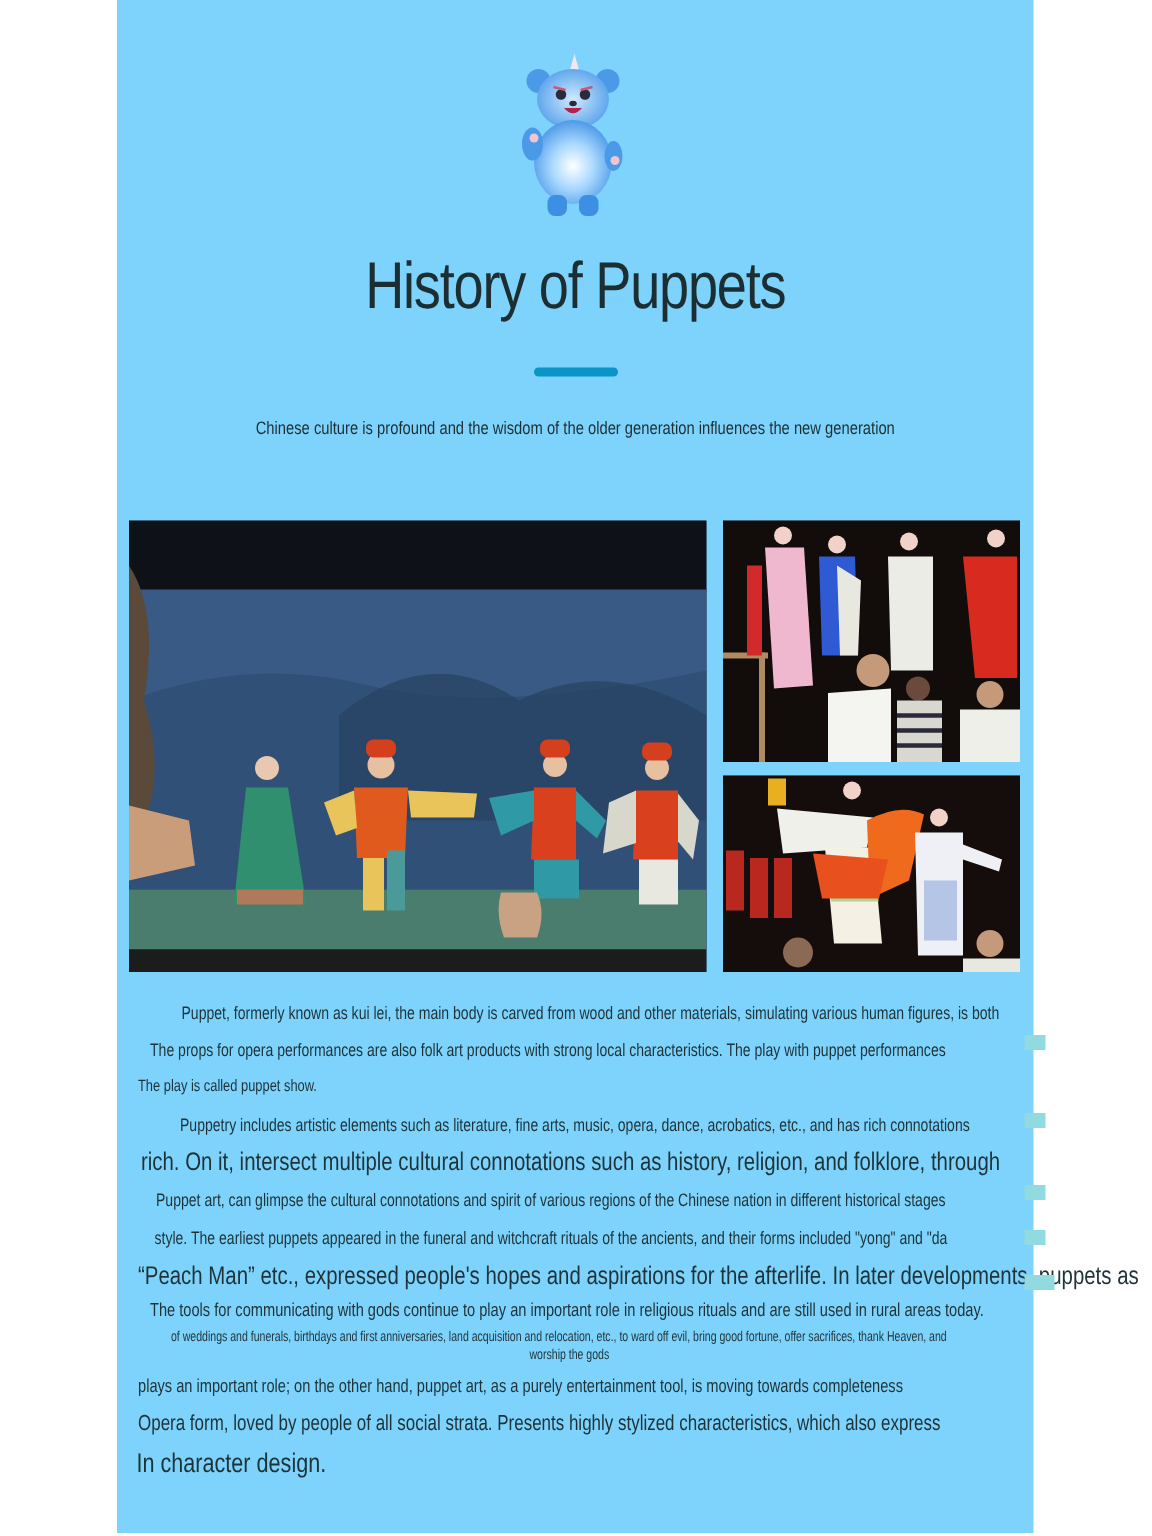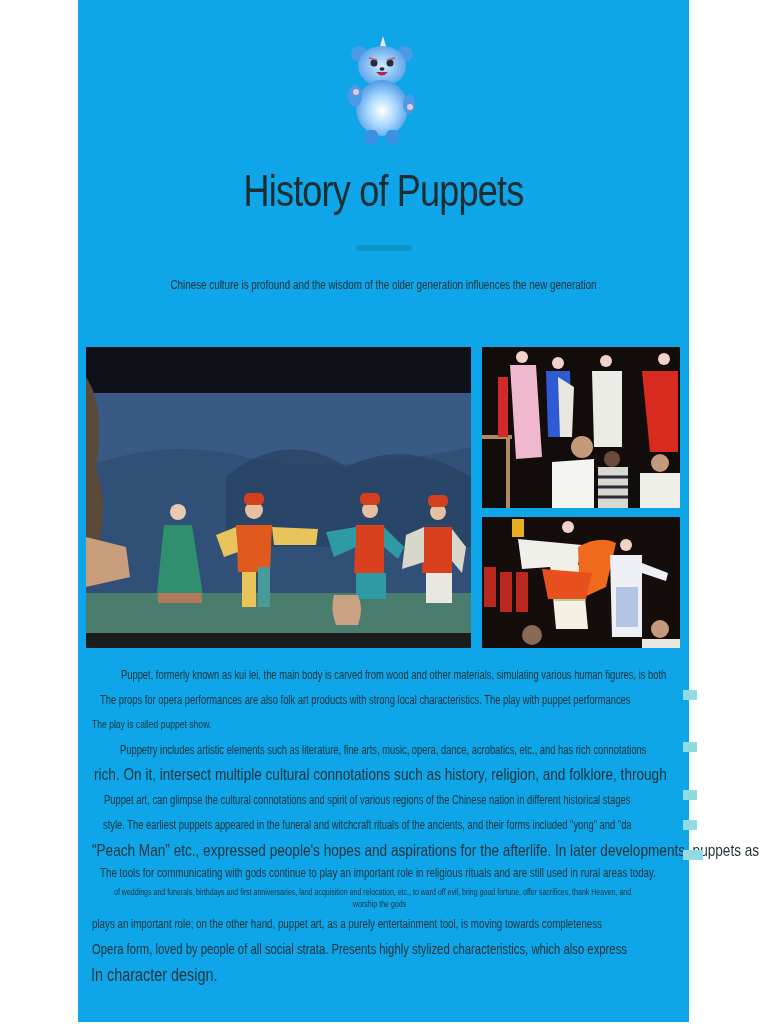--- a/index.html
+++ b/index.html
@@ -1,21 +1,21 @@
 <!DOCTYPE html>
 <html><head>
   <meta charset="utf-8">
   <style>
     * { box-sizing: border-box; margin: 0; padding: 0; }
     html, body { width: 768px; height: 1024px; background: #ffffff; overflow: hidden; }
     body { position: relative; font-family: "Liberation Sans", sans-serif; color: #1f3036; }
 
     .card {
       position: absolute; left: 78px; top: 0; width: 611px; height: 1022px;
-      background: #0ea5e9;
+      background: #7dd3fc;
     }
 
     
     .mascot { position: absolute; left: 265px; top: 34px; width: 78px; height: 112px; }
 
     .title {
       position: absolute; left: 0; top: 166px; width: 611px; text-align: center;
       font-family: "Liberation Sans", sans-serif; font-size: 44px; font-weight: 400;
       color: #1d2e33; letter-spacing: -1px; transform: scaleX(0.82); transform-origin: center;
     }

